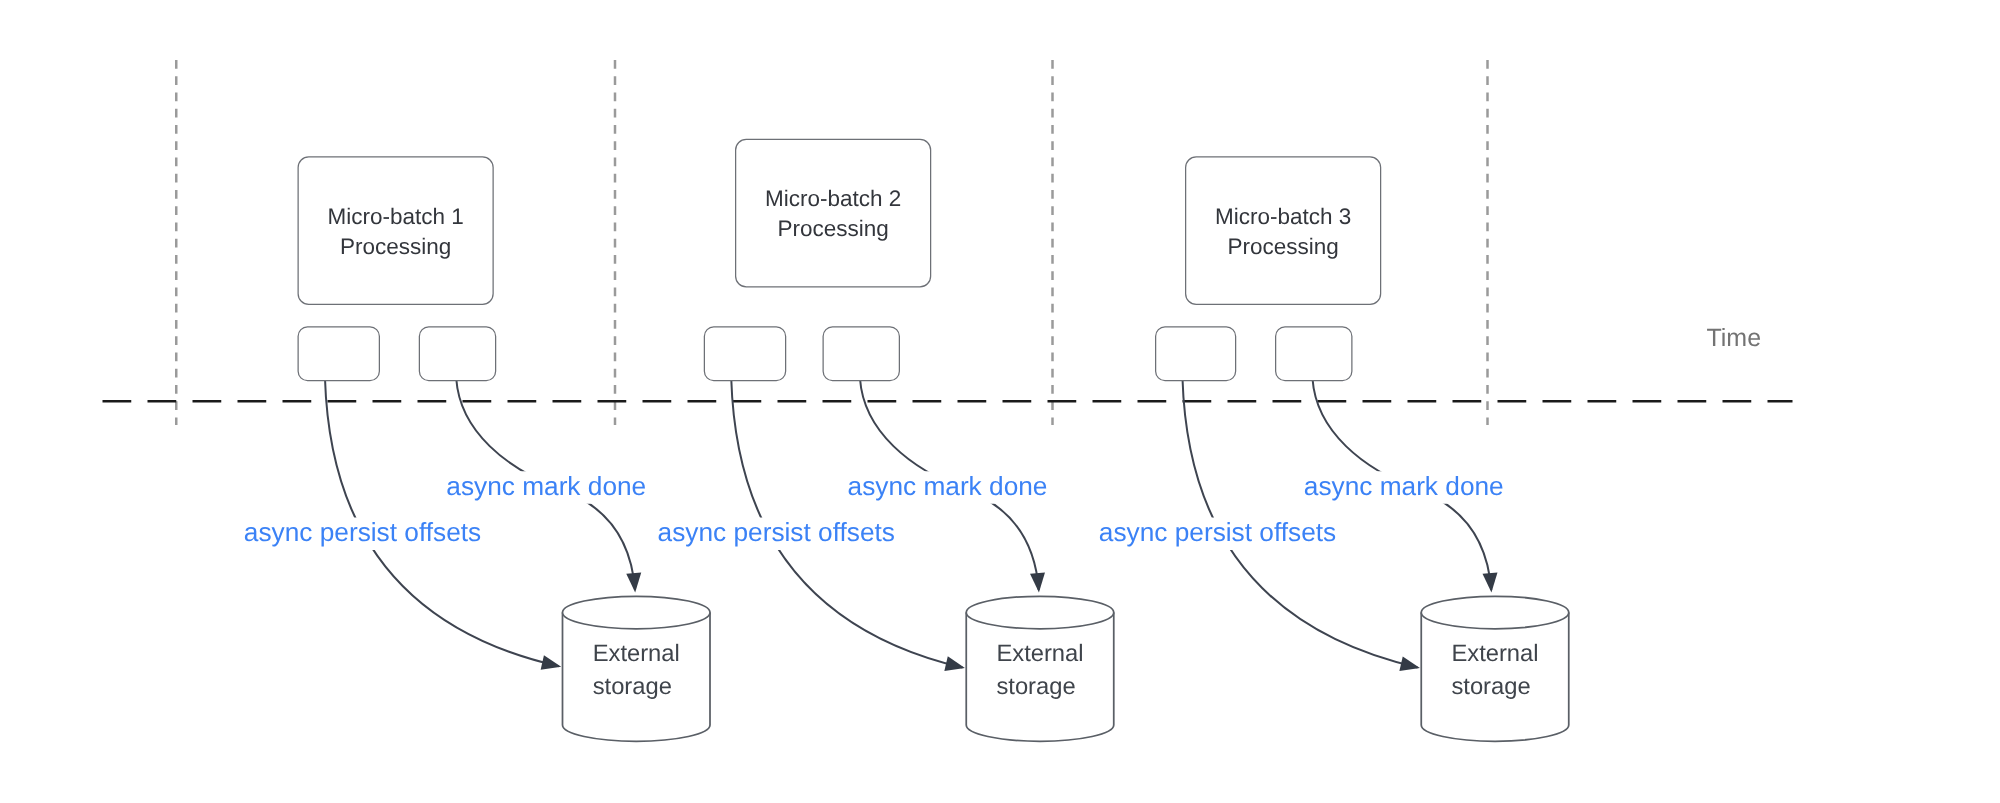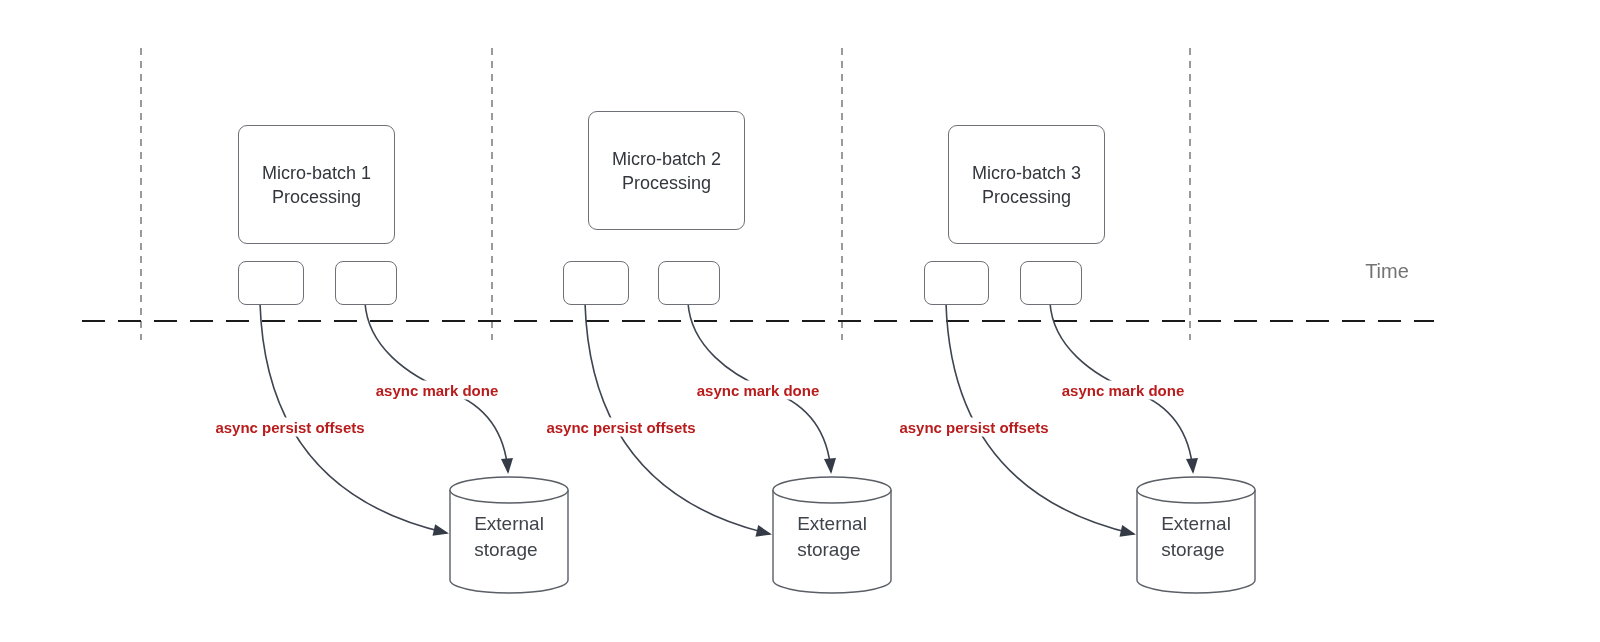--- a/index.html
+++ b/index.html
@@ -34,23 +34,23 @@
     height: 42px;
     background: #ffffff;
     border: 1px solid #6d7076;
     border-radius: 8px;
   }
   .async-label {
     position: absolute;
     transform: translate(-50%, -50%);
     background: #ffffff;
     padding: 1px 4px;
-    font-size: 15px;
-    font-weight: bold;
-    color: #b91c1c;
+    font-size: 21px;
+    font-weight: normal;
+    color: #3b82f6;
     white-space: nowrap;
   }
   .storage-label {
     position: absolute;
     transform: translate(-50%, -50%);
     text-align: left;
     font-size: 19px;
     line-height: 26px;
     color: #3f444b;
     white-space: pre-line;

